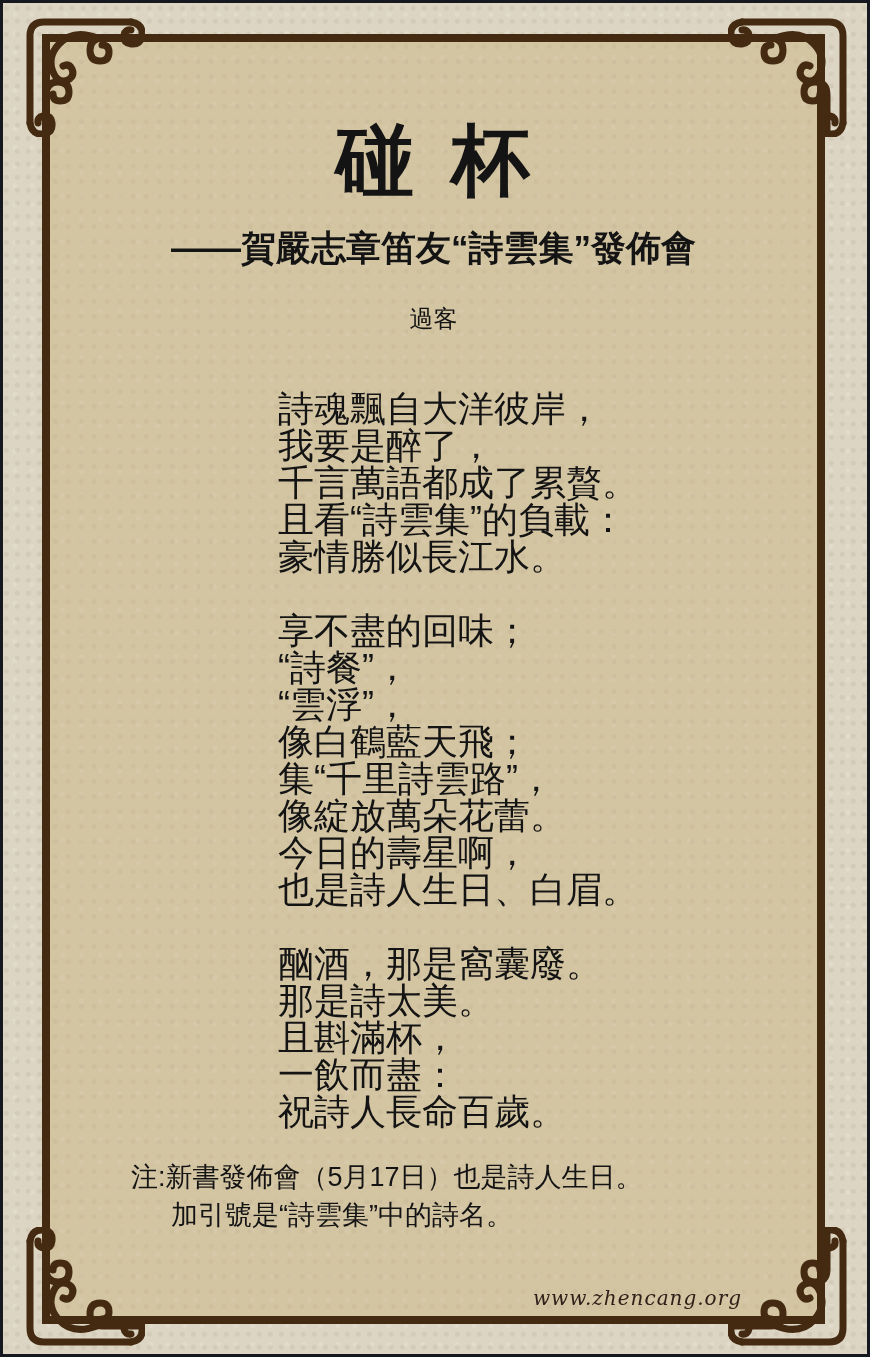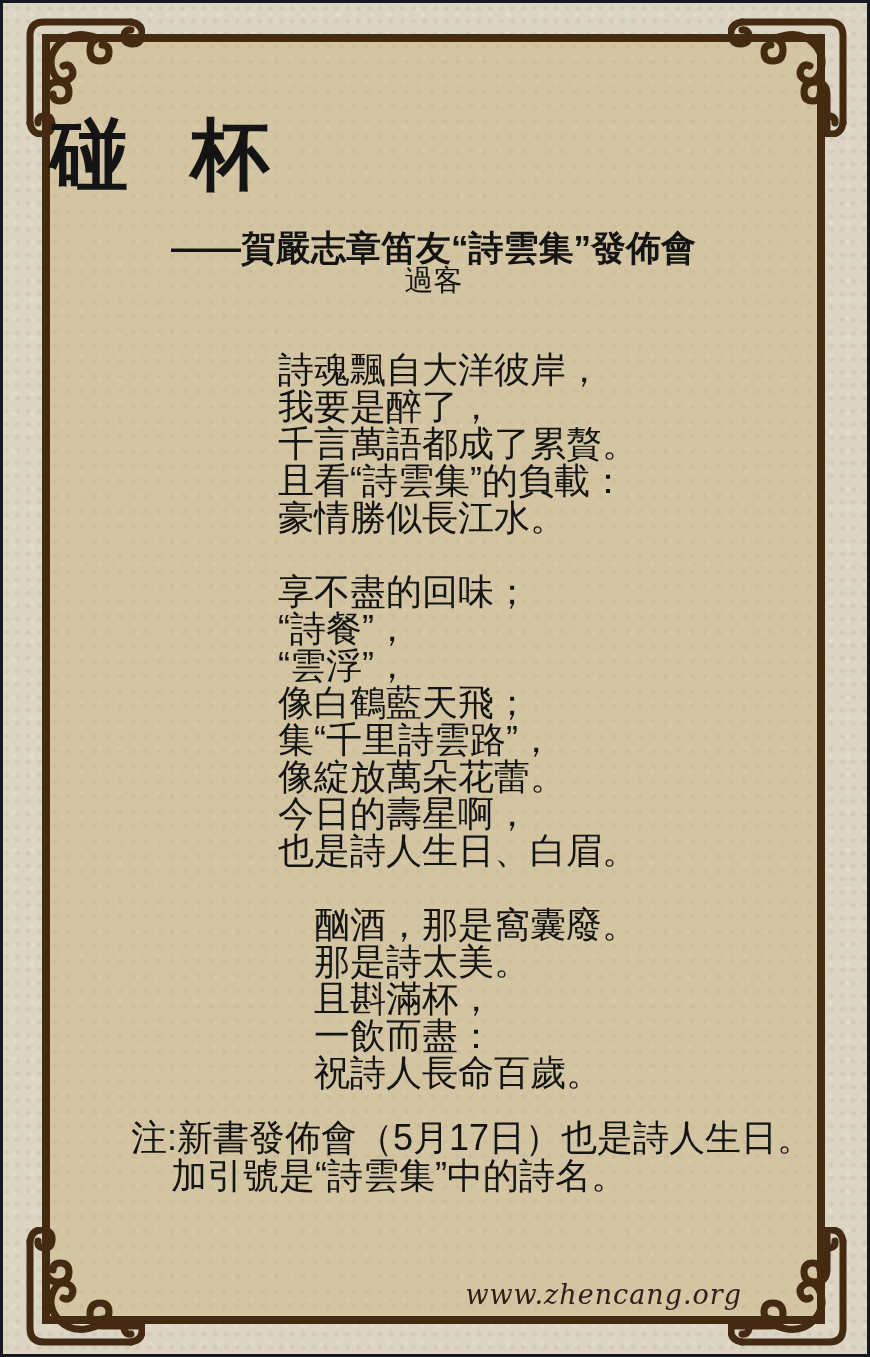--- a/index.html
+++ b/index.html
@@ -44,59 +44,59 @@
   .corner.tr{left:725px;top:0;transform:scaleX(-1);}
   .corner.bl{left:8px;top:1224px;transform:scaleY(-1);}
   .corner.br{left:725px;top:1224px;transform:scale(-1,-1);}
   .content{
     position:absolute;
     left:47px;top:39px;right:50px;
     color:var(--ink);
   }
   .title{
     margin-top:79px;
-    text-align:left;
+    text-align:center;
     font-size:78px;line-height:1;
     font-weight:700;
     word-spacing:12px;
     letter-spacing:2px;
-    font-family:Liberation Mono, monospace;
   }
   .subtitle{
     margin-top:30px;
     text-align:center;
     font-size:35px;line-height:37px;
     font-weight:700;
   }
   .author{
+    margin-top:39px;
     text-align:center;
-    font-size:29px;line-height:28px;
+    font-size:24px;line-height:28px;
     font-weight:500;
   }
   .poem{
     margin-top:57px;
     padding-left:228px;
     font-size:36px;line-height:37px;
     font-weight:400;
   }
   .stanza{margin-bottom:37px;}
-  .stanza:last-child{margin-bottom:0;margin-left:36px;}
+  .stanza:last-child{margin-bottom:0;}
   .note{
     margin-top:28px;
     padding-left:81px;
-    font-size:36px;line-height:38px;
+    font-size:27px;line-height:38px;
     font-weight:500;
   }
   .note-line-2{padding-left:40px;}
   .watermark{
     position:absolute;
     right:125px;bottom:44px;
     font-family:"DejaVu Serif",serif;
     font-style:italic;
-    font-size:27px;
+    font-size:20px;
     letter-spacing:1px;
     color:var(--watermark-ink);
   }
 </style>
 </head>
 <body>
 
 <svg width="0" height="0" style="position:absolute" aria-hidden="true">
   <defs>
     <symbol id="cloud-corner" viewBox="0 0 134 134">

